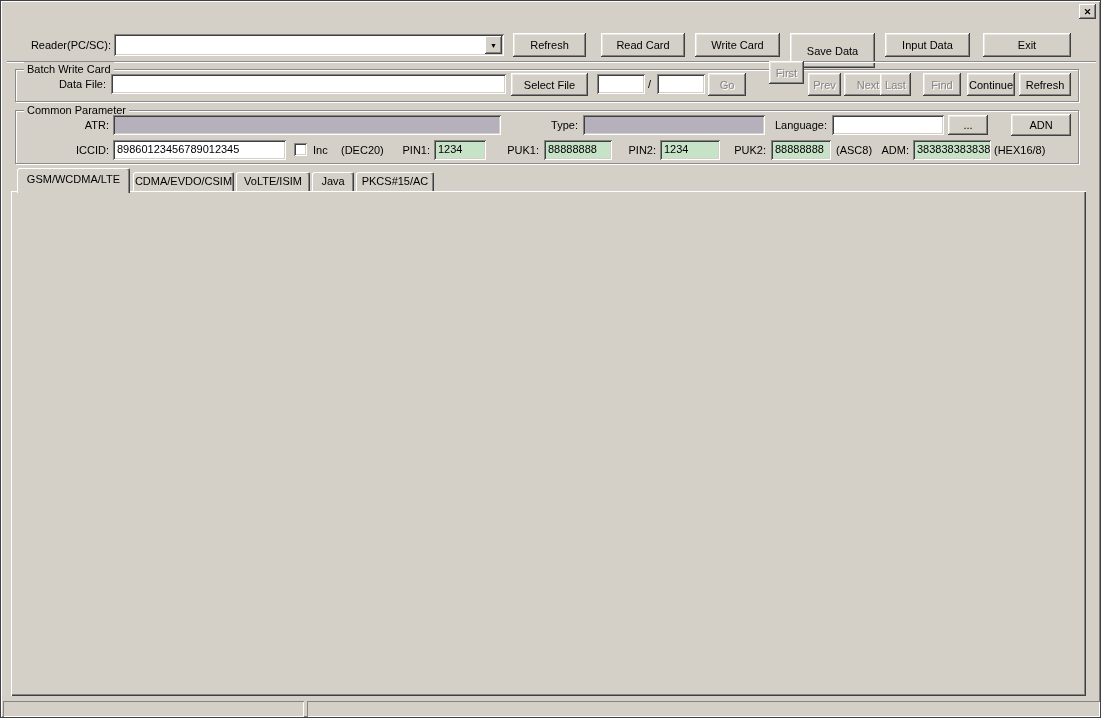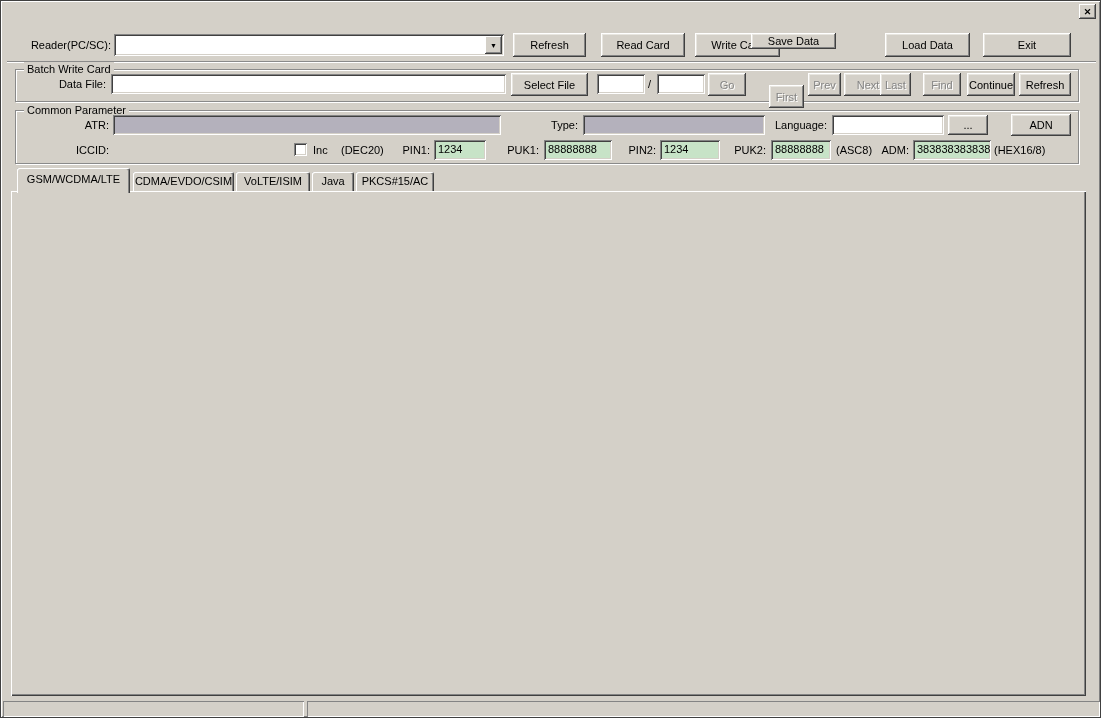--- a/index.html
+++ b/index.html
@@ -61,57 +61,58 @@
   <span class="lbl r" style="left:10px;top:34px;width:100px">Reader(PC/SC):</span>
   <div class="combo" style="left:113px;top:33px;width:390px;height:22px">
     <span style="position:absolute;left:4px;top:4px"></span>
     <div class="combobtn">
       <span>▼</span>
     </div>
   </div>
   <div class="btn" style="left:512px;top:32px;width:73px;height:24px">Refresh</div>
   <div class="btn" style="left:600px;top:32px;width:84px;height:24px">Read Card</div>
   <div class="btn" style="left:694px;top:32px;width:85px;height:24px">Write Card</div>
-  <div class="btn" style="left:750px;top:32px;width:85px;height:16px">Save Data</div>
-  <div class="btn" style="left:884px;top:32px;width:85px;height:24px">Load Data</div>
+  <div class="btn" style="left:789px;top:32px;width:85px;height:35px">Save Data</div>
+  <div class="btn" style="left:884px;top:32px;width:85px;height:24px">Input Data</div>
   <div class="btn" style="left:982px;top:32px;width:88px;height:24px">Exit</div>
 
   <div class="hline" style="left:6px;top:60px;width:1089px"></div>
 
   <div class="group" style="left:14px;top:68px;width:1064px;height:33px">
     <span class="gtitle">Batch Write Card</span>
   </div>
   <span class="lbl r" style="left:25px;top:73px;width:80px">Data File:</span>
   <div class="field" style="left:110px;top:73px;width:395px"></div>
   <div class="btn" style="left:510px;top:72px;width:77px;height:23px">Select File</div>
   <div class="field" style="left:596px;top:73px;width:48px"></div>
   <span class="lbl" style="left:647px;top:73px">/</span>
   <div class="field" style="left:656px;top:73px;width:48px"></div>
   <div class="btn dis" style="left:707px;top:72px;width:38px;height:23px">Go</div>
-  <div class="btn dis" style="left:768px;top:84px;width:35px;height:23px">First</div>
+  <div class="btn dis" style="left:768px;top:60px;width:35px;height:23px">First</div>
   <div class="btn dis" style="left:807px;top:72px;width:33px;height:23px">Prev</div>
   <div class="btn dis" style="left:843px;top:72px;width:48px;height:23px">Next</div>
   <div class="btn dis" style="left:879px;top:72px;width:31px;height:23px">Last</div>
   <div class="btn dis" style="left:922px;top:72px;width:38px;height:23px">Find</div>
   <div class="btn" style="left:966px;top:72px;width:48px;height:23px">Continue</div>
   <div class="btn" style="left:1018px;top:72px;width:52px;height:23px">Refresh</div>
 
   <div class="group" style="left:14px;top:109px;width:1064px;height:54px">
     <span class="gtitle">Common Parameter</span>
   </div>
   <span class="lbl r" style="left:28px;top:114px;width:80px">ATR:</span>
   <div class="field grayf" style="left:112px;top:114px;width:388px"></div>
   <span class="lbl r" style="left:540px;top:114px;width:37px">Type:</span>
   <div class="field grayf" style="left:582px;top:114px;width:182px"></div>
   <span class="lbl r" style="left:768px;top:114px;width:58px">Language:</span>
   <div class="field" style="left:831px;top:114px;width:112px"></div>
   <div class="btn" style="left:947px;top:114px;width:40px;height:20px">...</div>
   <div class="btn" style="left:1010px;top:113px;width:60px;height:22px">ADN</div>
 
   <span class="lbl r" style="left:28px;top:139px;width:80px">ICCID:</span>
+  <div class="field" style="left:112px;top:139px;width:173px">89860123456789012345</div>
   <span class="chk" style="left:293px;top:142px"></span>
   <span class="lbl" style="left:312px;top:139px">Inc</span>
   <span class="lbl" style="left:340px;top:139px">(DEC20)</span>
   <span class="lbl r" style="left:395px;top:139px;width:34px">PIN1:</span>
   <div class="field green" style="left:433px;top:139px;width:52px">1234</div>
   <span class="lbl r" style="left:505px;top:139px;width:33px">PUK1:</span>
   <div class="field green" style="left:543px;top:139px;width:68px">88888888</div>
   <span class="lbl r" style="left:623px;top:139px;width:32px">PIN2:</span>
   <div class="field green" style="left:659px;top:139px;width:60px">1234</div>
   <span class="lbl r" style="left:731px;top:139px;width:34px">PUK2:</span>

